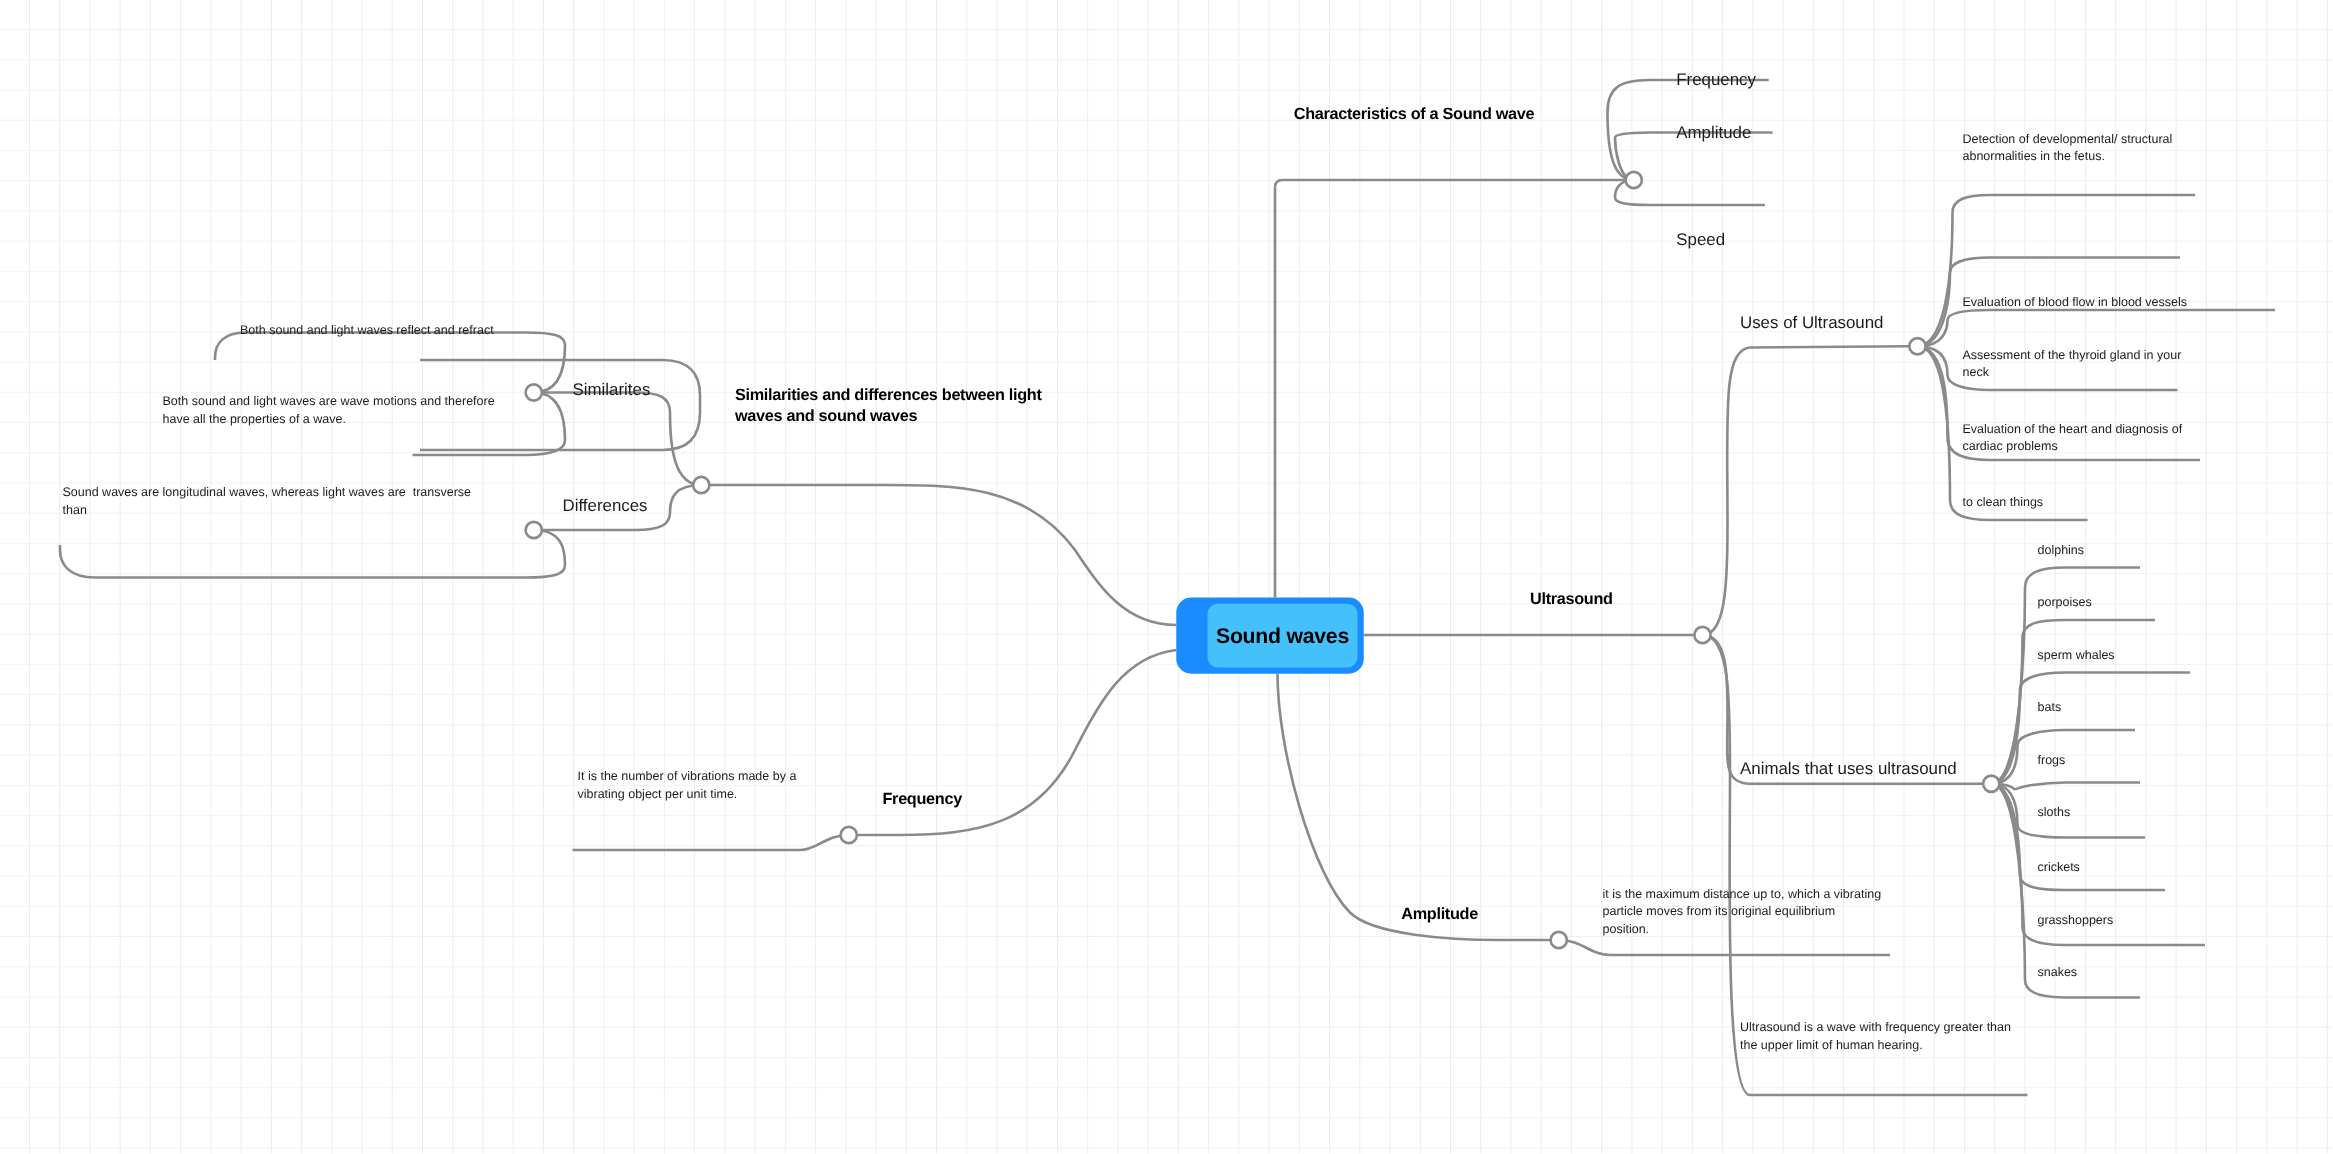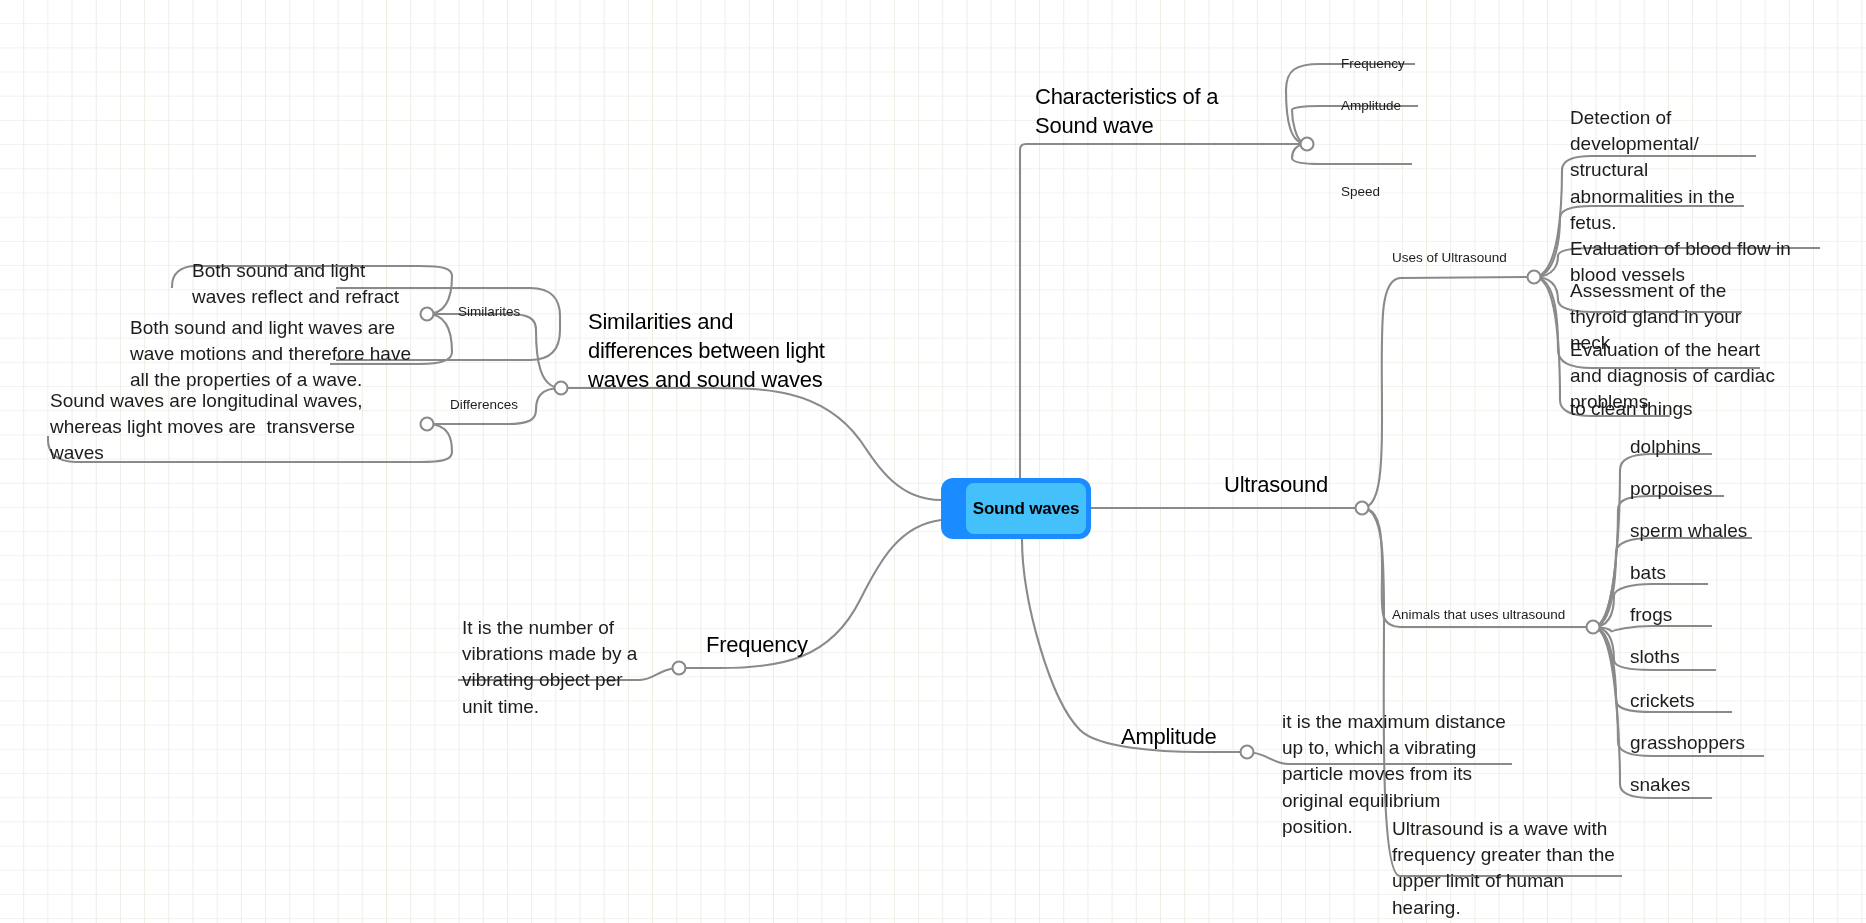--- a/index.html
+++ b/index.html
@@ -52,36 +52,36 @@
     align-items: center;
     justify-content: center;
     font-size: 17px;
     font-weight: bold;
     color: #000000;
     letter-spacing: -0.2px;
     margin-left: 20px;
   }
   
   .lvl1 {
-    font-size: 22px;
-    font-weight: normal;
+    font-size: 13px;
+    font-weight: bold;
     color: #000000;
     line-height: 1.32;
     letter-spacing: -0.25px;
   }
   
   .lvl2 {
     font-size: 13.5px;
     font-weight: normal;
     color: #1c1c1c;
     line-height: 1.34;
   }
   
   .lvl3 {
-    font-size: 19px;
+    font-size: 10px;
     font-weight: normal;
     color: #1c1c1c;
     line-height: 1.38;
   }
 </style>
 </head>
 <body>
 
 <div id="canvas">
 
@@ -190,21 +190,21 @@
 
   <div class="node lvl3" style="left:1392px; top:816px; width:225px;">Ultrasound is a wave with frequency greater than the upper limit of human hearing.</div>
 
   <div class="node lvl1" style="left:588px; top:307px; width:250px;">Similarities and differences between light waves and sound waves</div>
 
   <div class="node lvl2" style="left:458px; top:303px; width:130px;">Similarites</div>
   <div class="node lvl2" style="left:450px; top:396px; width:130px;">Differences</div>
 
   <div class="node lvl3" style="left:192px; top:258px; width:212px;">Both sound and light waves reflect and refract</div>
   <div class="node lvl3" style="left:130px; top:315px; width:282px;">Both sound and light waves are wave motions and therefore have all the properties of a wave.</div>
-  <div class="node lvl3" style="left:50px; top:388px; width:348px;">Sound waves are longitudinal waves, whereas light moves are  transverse waves</div>
+  <div class="node lvl3" style="left:50px; top:388px; width:348px;">Sound waves are longitudinal waves, whereas light waves are  transverse than</div>
 
   <div class="node lvl1" style="left:706px; top:630px; width:180px;">Frequency</div>
   <div class="node lvl3" style="left:462px; top:615px; width:190px;">It is the number of vibrations made by a vibrating object per unit time.</div>
 
   <div class="node lvl1" style="left:1121px; top:722px; width:150px;">Amplitude</div>
   <div class="node lvl3" style="left:1282px; top:709px; width:226px;">it is the maximum distance up to, which a vibrating particle moves from its original equilibrium position.</div>
 
 </div>
 
 </body></html>

